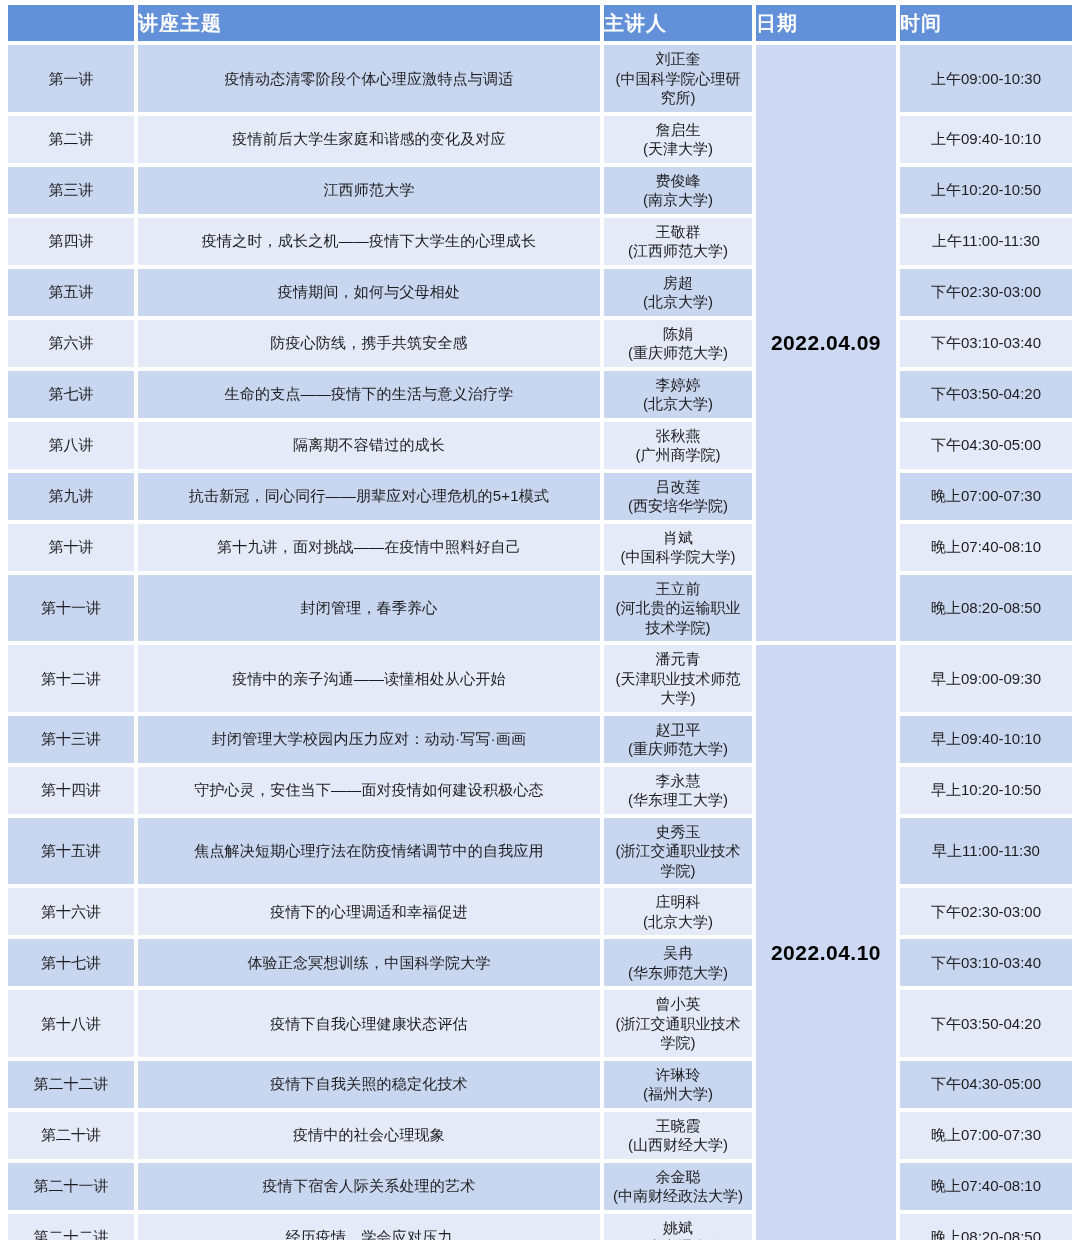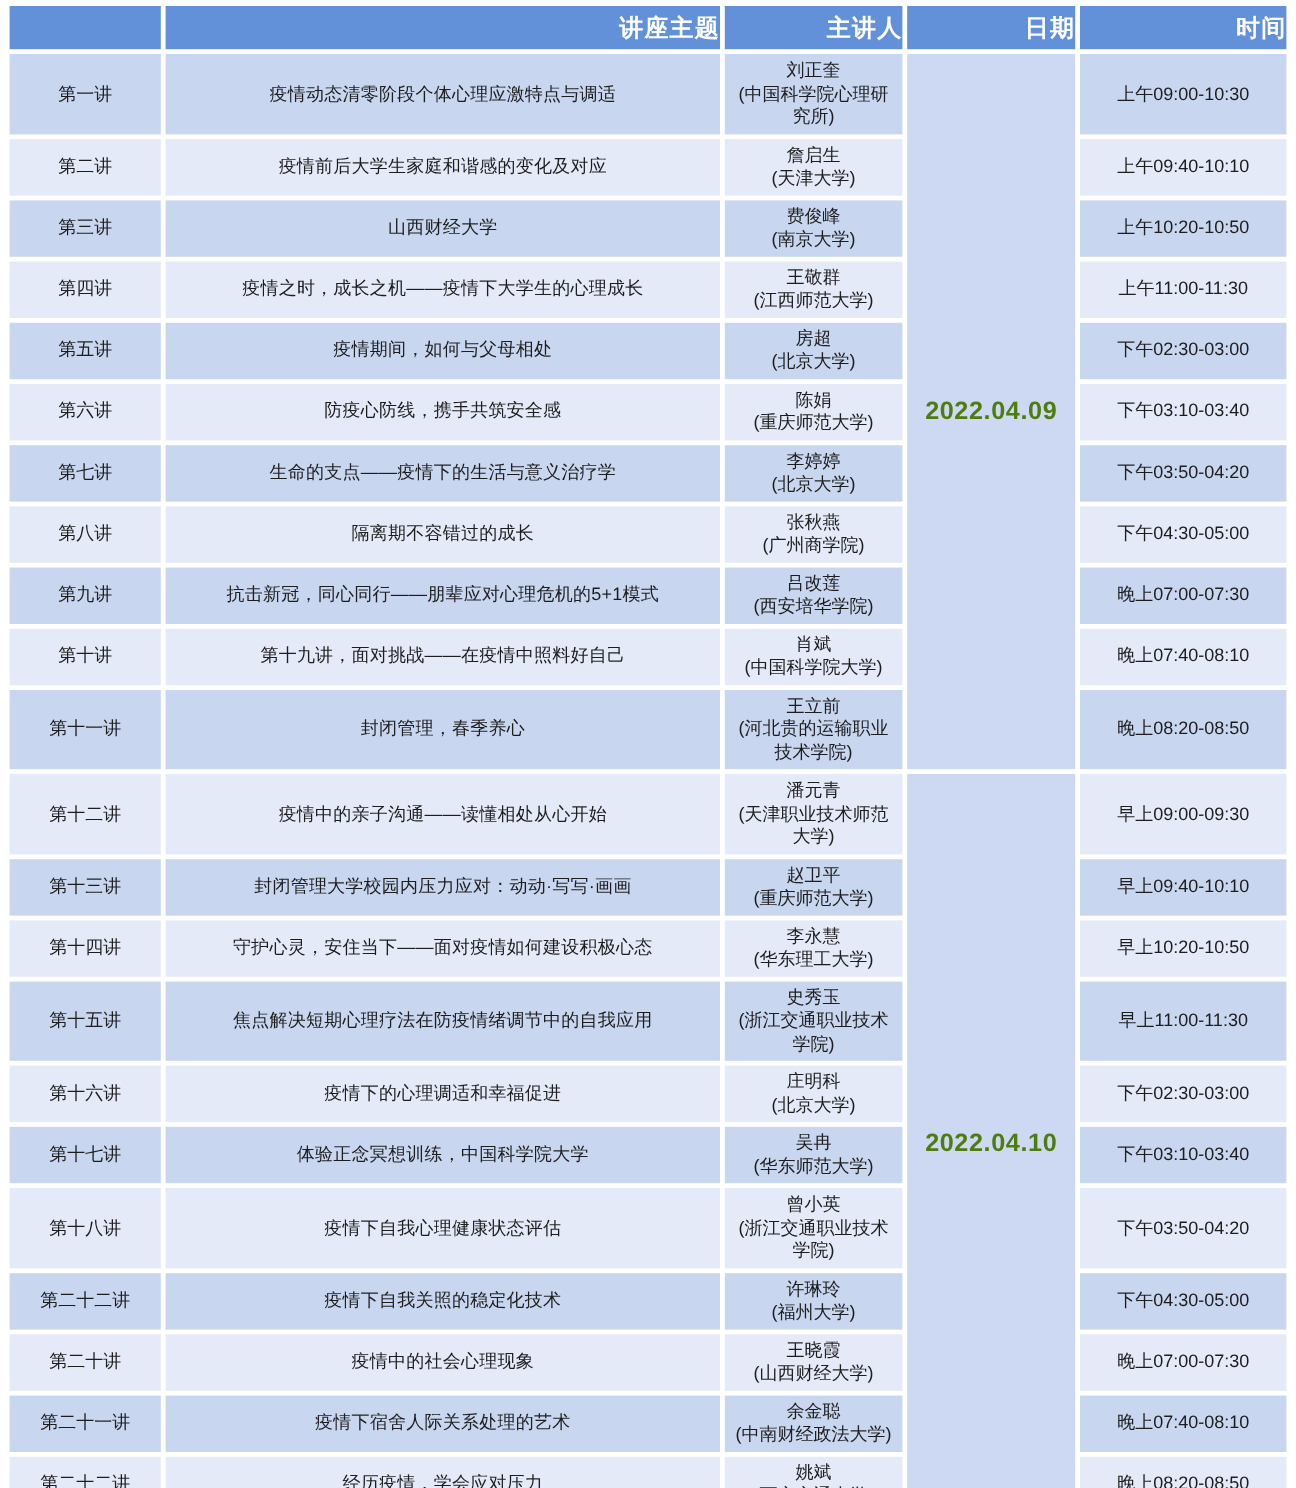--- a/index.html
+++ b/index.html
@@ -28,39 +28,39 @@
   col.c-topic{width:462px;}
   col.c-speaker{width:148px;}
   col.c-date{width:140px;}
   col.c-time{width:172px;}
   thead th{
     background:var(--header-blue);
     color:#ffffff;
     font-size:20px;
     font-weight:bold;
     height:36px;
-    text-align:right;
+    text-align:left;
     vertical-align:middle;
     letter-spacing:1px;
   }
   tbody td{
     text-align:center;
     vertical-align:middle;
     font-size:15px;
     height:36px;
     padding:4px 6px;
     line-height:1.3;
   }
   tr.dark td{background:var(--stripe-dark);}
   tr.light td{background:var(--stripe-light);}
   td.date-cell{
     background:var(--date-bg) !important;
     font-size:21px;
     font-weight:bold;
-    color:#4d7c0f;
+    color:#000000;
     letter-spacing:.5px;
   }
   .speaker-name{display:block;}
   .speaker-affiliation{display:block;}
   .topic-cell{letter-spacing:.2px;}
 </style>
 </head>
 <body>
 
 <div class="wrap">
@@ -96,21 +96,21 @@
           <td>第二讲</td>
           <td class="topic-cell">疫情前后大学生家庭和谐感的变化及对应</td>
           <td>
             <span class="speaker-name">詹启生</span>
             <span class="speaker-affiliation">(天津大学)</span>
           </td>
           <td>上午09:40-10:10</td>
         </tr>
         <tr class="dark">
           <td>第三讲</td>
-          <td class="topic-cell">山西财经大学</td>
+          <td class="topic-cell">江西师范大学</td>
           <td>
             <span class="speaker-name">费俊峰</span>
             <span class="speaker-affiliation">(南京大学)</span>
           </td>
           <td>上午10:20-10:50</td>
         </tr>
         <tr class="light">
           <td>第四讲</td>
           <td class="topic-cell">疫情之时，成长之机——疫情下大学生的心理成长</td>
           <td>

